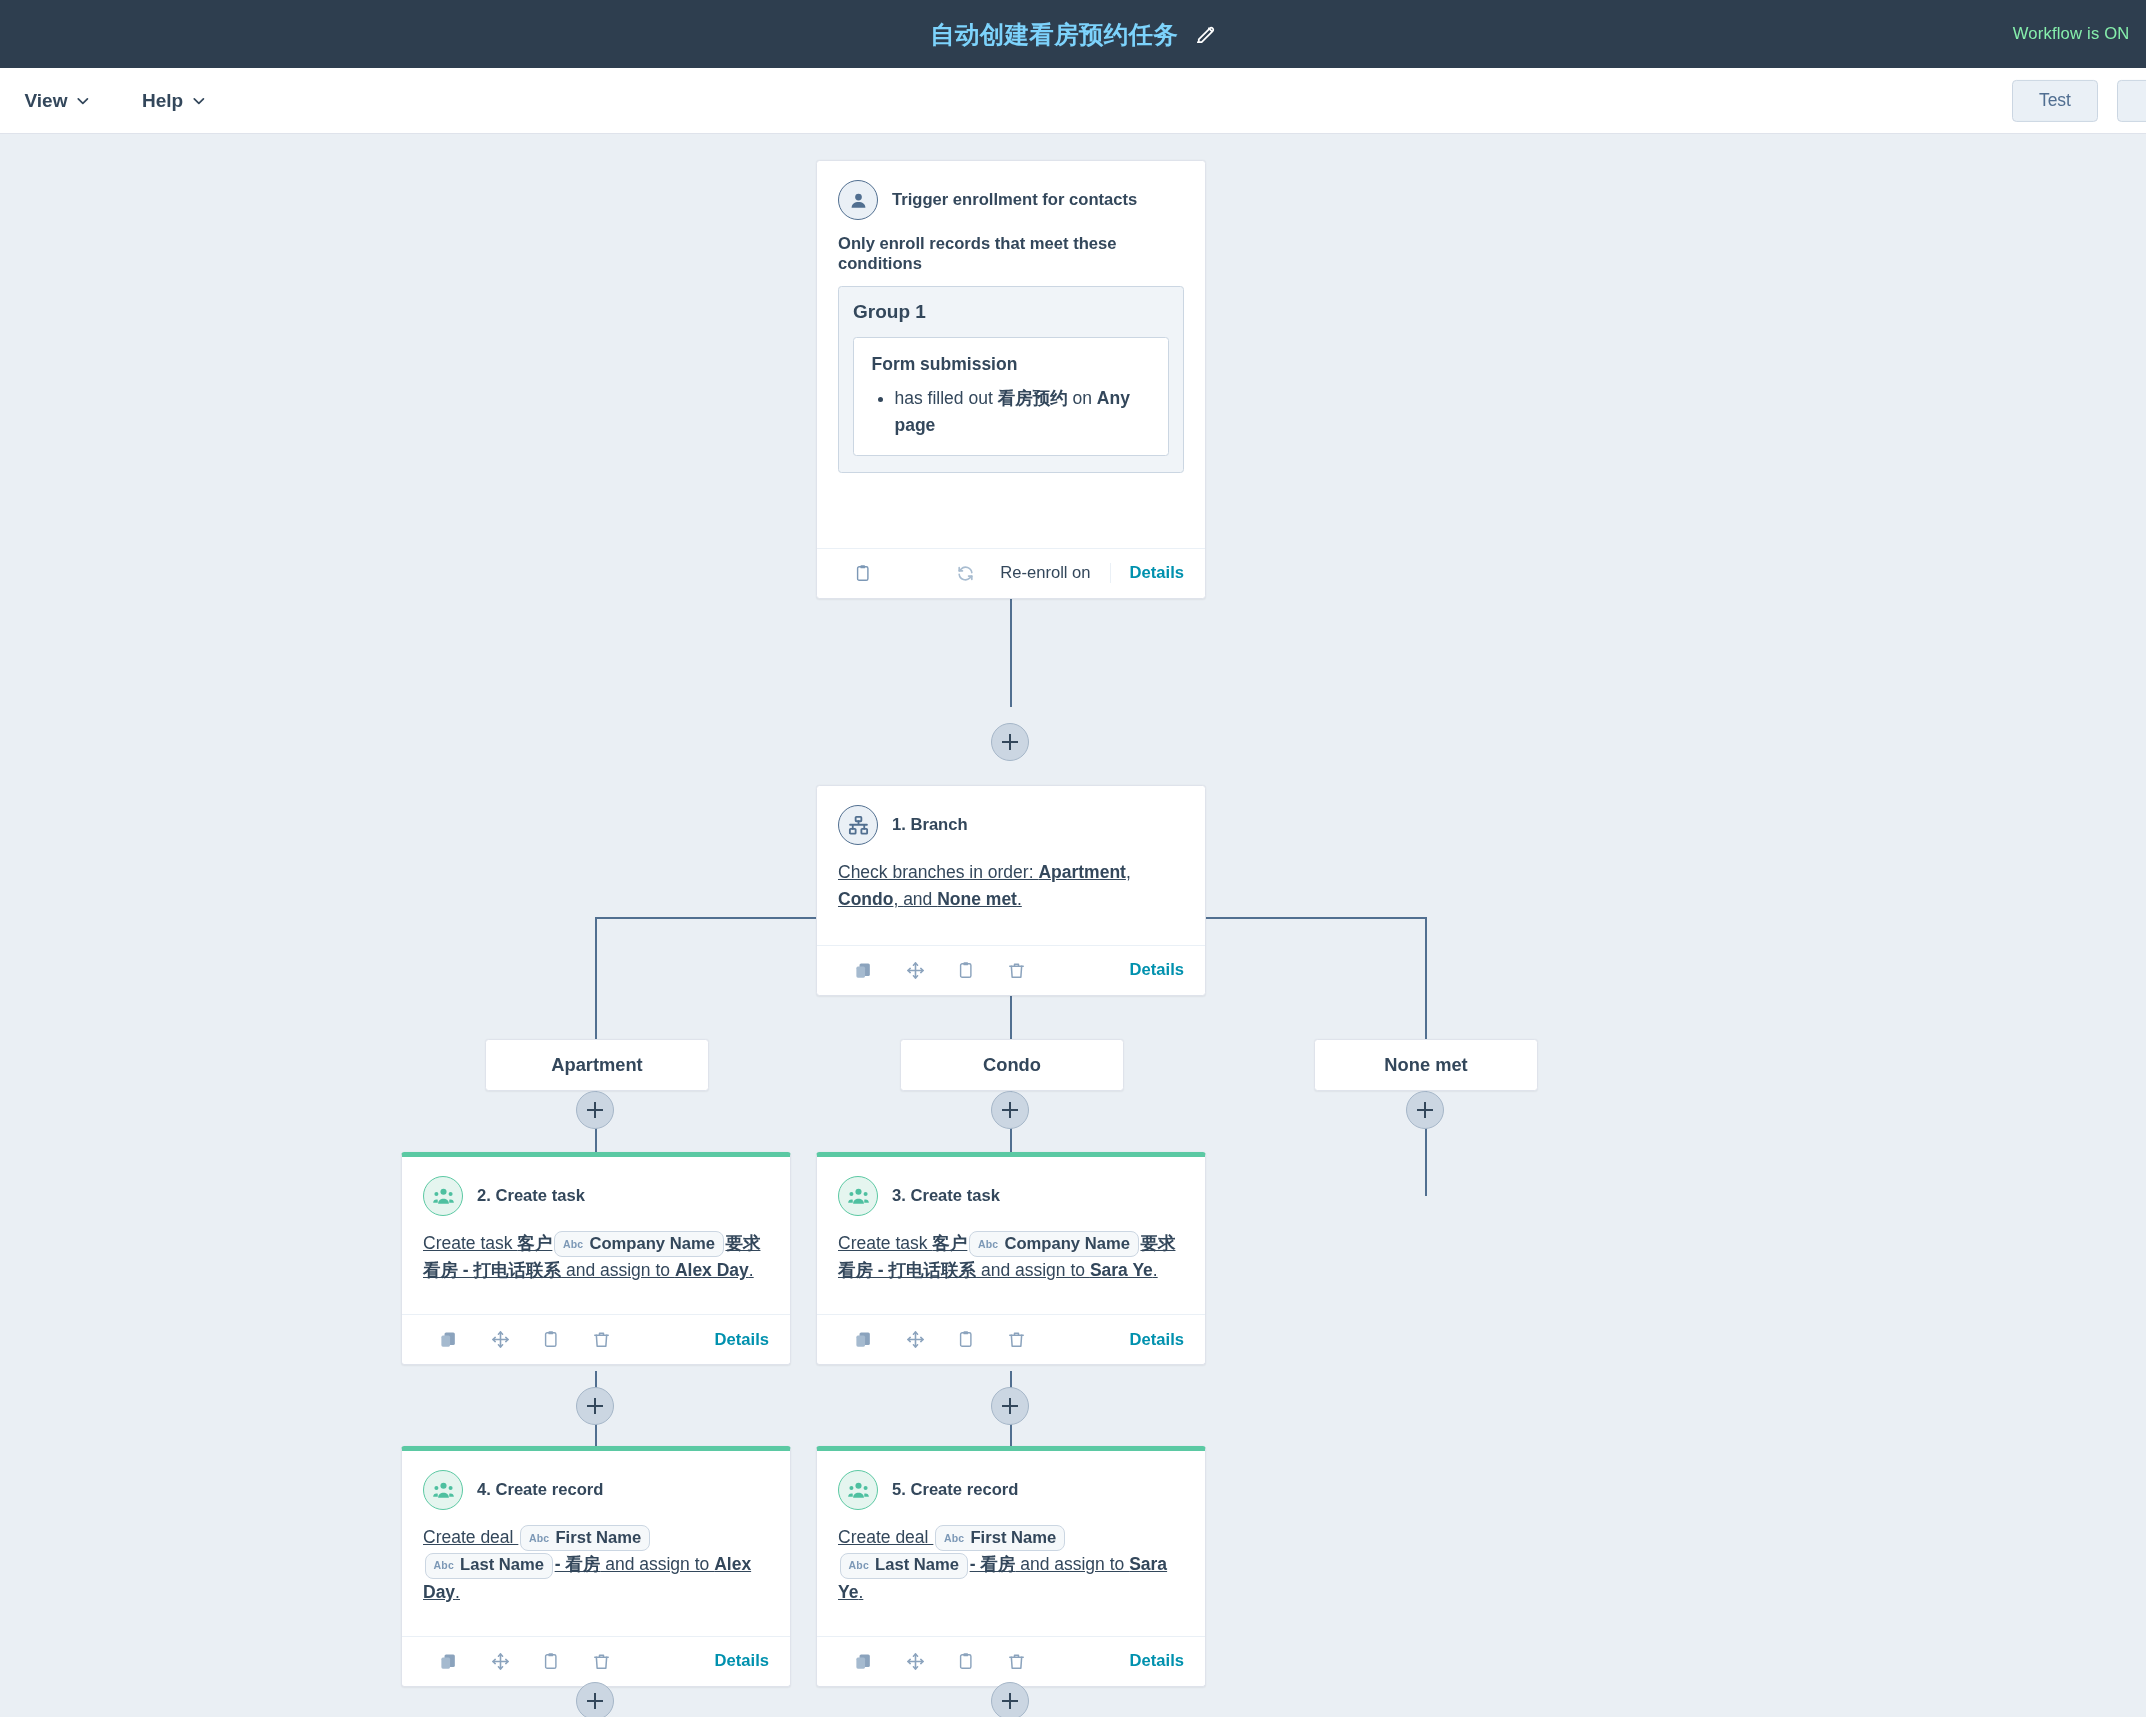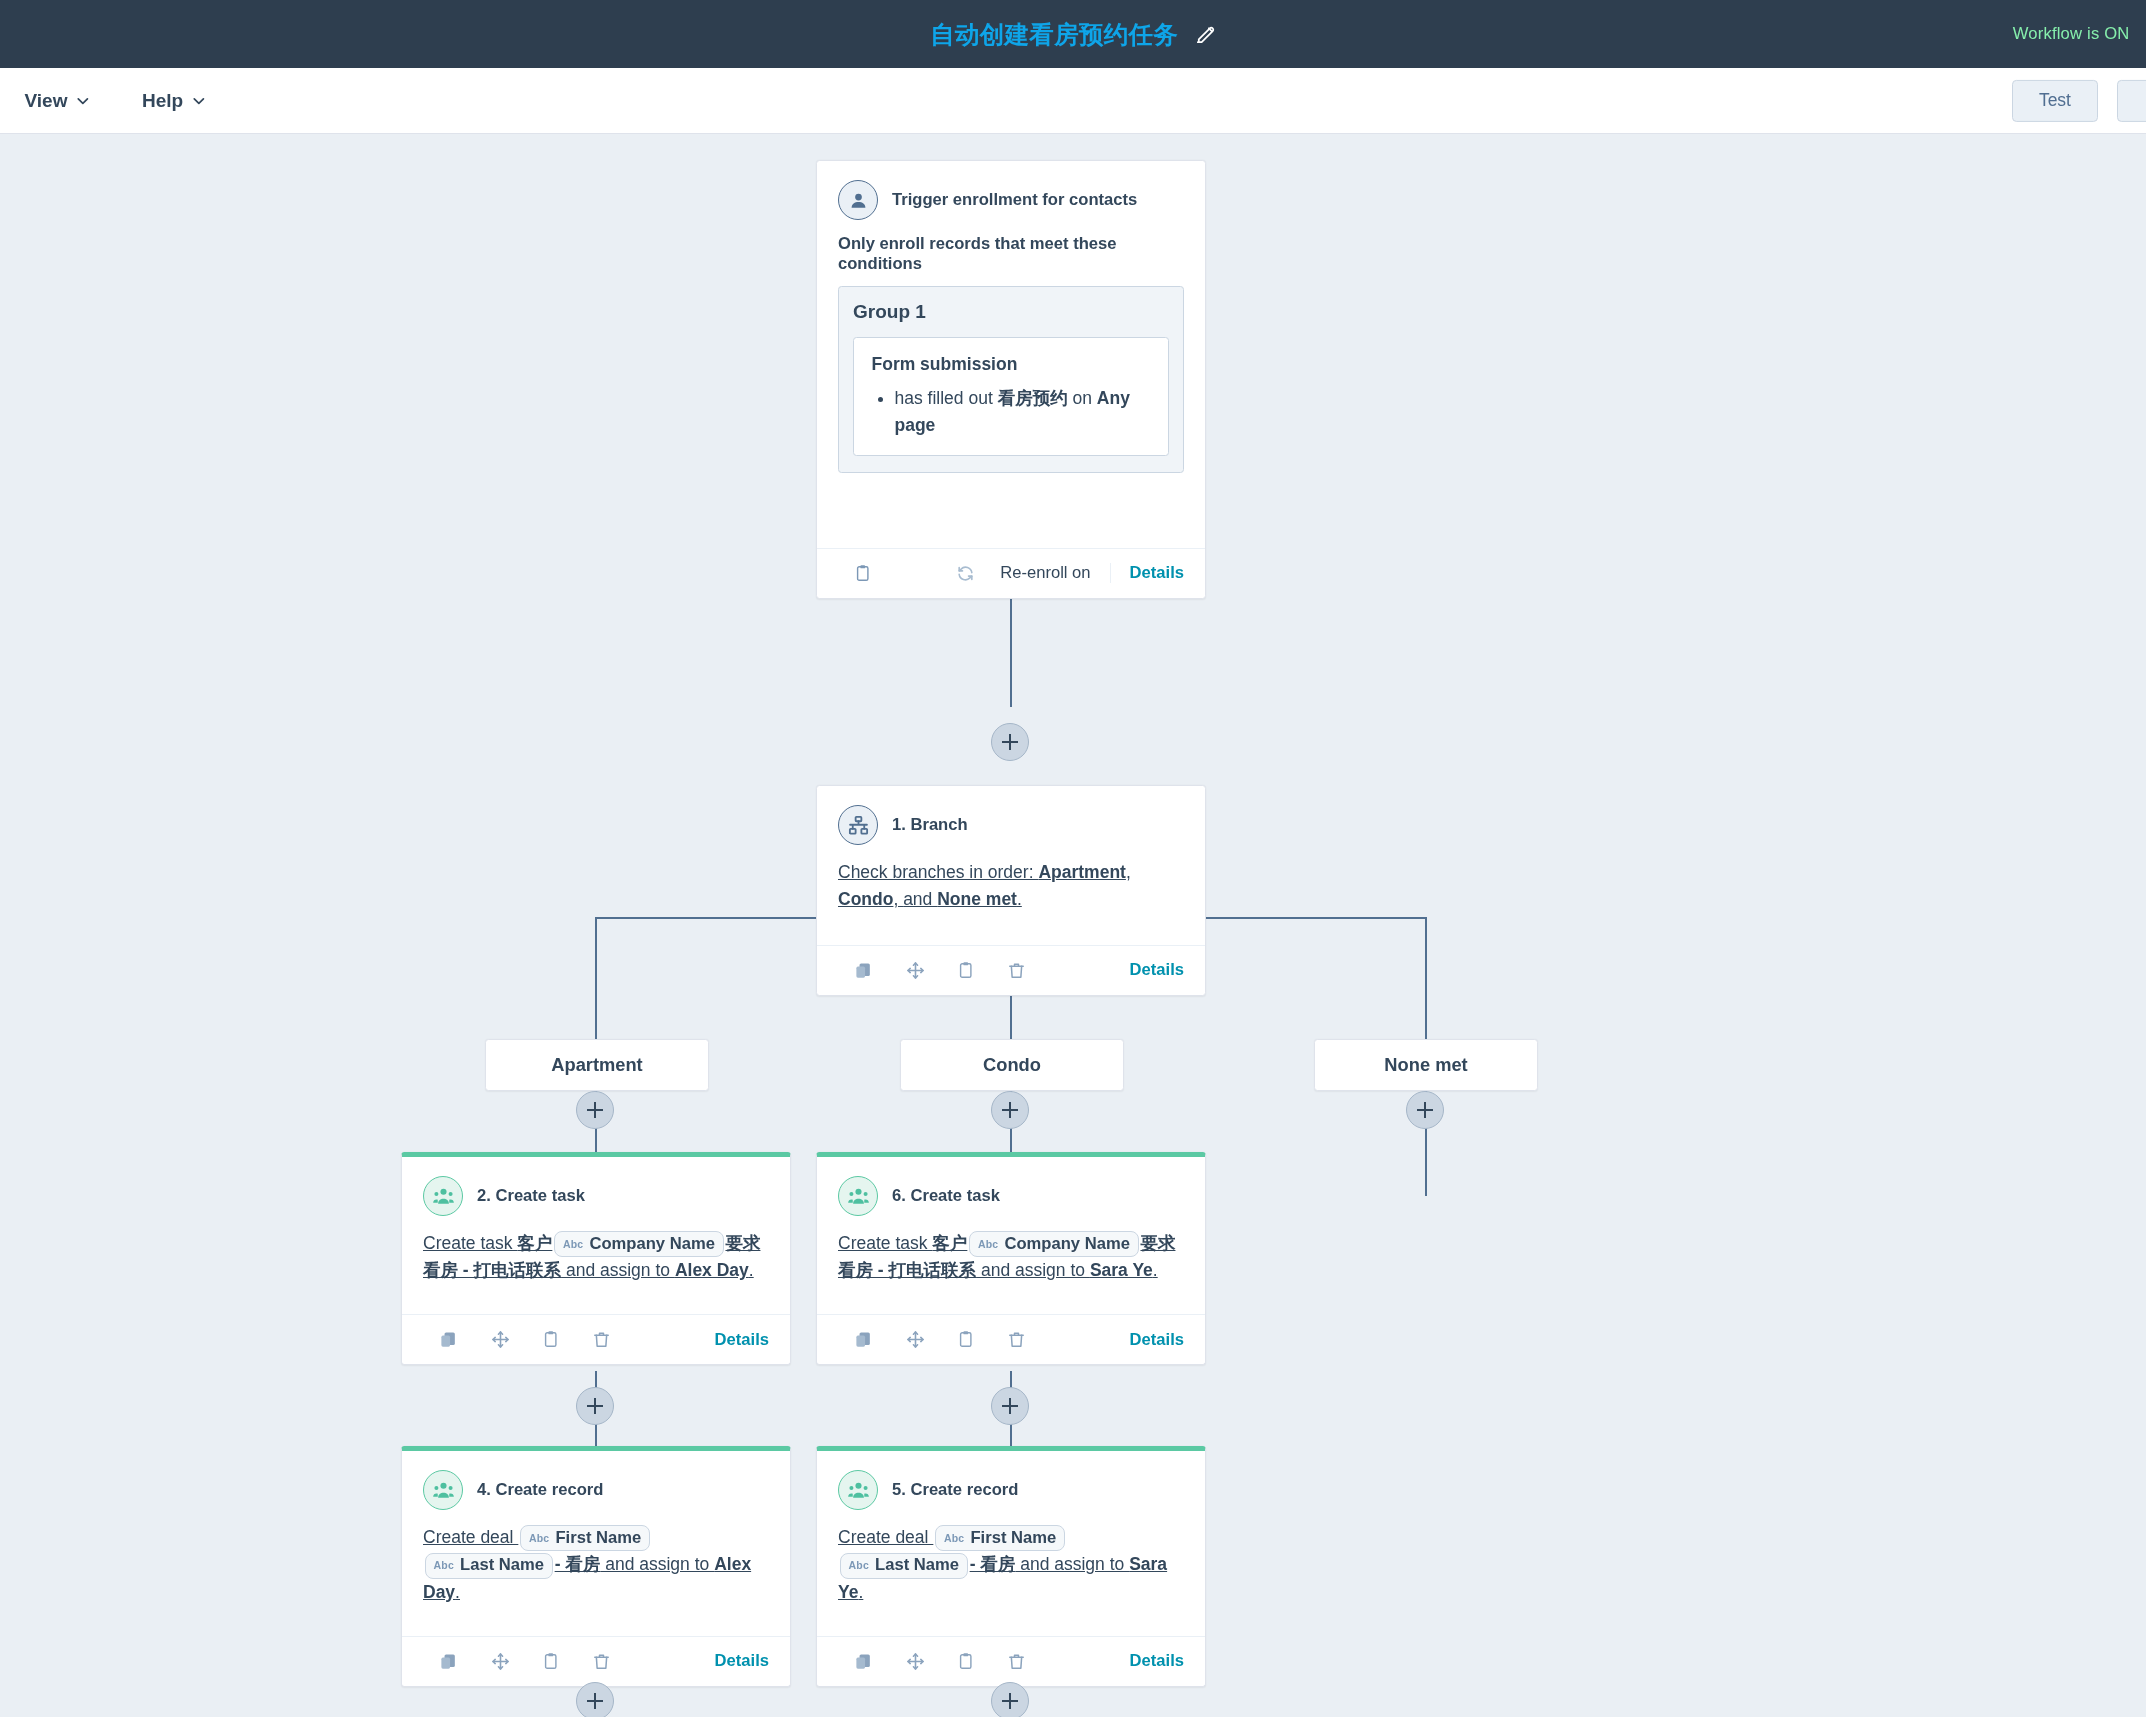--- a/index.html
+++ b/index.html
@@ -20,21 +20,21 @@
     display: flex;
     align-items: center;
     justify-content: center;
   }
   .topbar-title-wrap {
     display: flex;
     align-items: center;
     gap: 15.7px;
   }
   .topbar-title {
-    color: #0ea5e9;
+    color: #7dd3fc;
     font-size: 24.5px;
     font-weight: 700;
     letter-spacing: 0.3px;
     font-family: Liberation Serif, serif;
   }
   .pencil-icon { display: block; }
   .topbar-right {
     position: absolute;
     right: 17.5px;
     top: 50%;
@@ -525,21 +525,21 @@
         <div class="icon-circle green">
           <svg width="23" height="23" viewBox="0 0 24 24" fill="#4ec0a0">
             <circle cx="12" cy="7" r="3.2"></circle>
               <path d="M6.4 19.5c0-3.4 2.5-5.2 5.6-5.2s5.6 1.8 5.6 5.2z"></path>
             <circle cx="4.6" cy="9.3" r="2.1"></circle>
               <path d="M1.2 18.6c0-2.3 1.5-3.5 3.4-3.5.5 0 1 .1 1.4.2v3.3z"></path>
             <circle cx="19.4" cy="9.3" r="2.1"></circle>
               <path d="M22.8 18.6c0-2.3-1.5-3.5-3.4-3.5-.5 0-1 .1-1.4.2v3.3z"></path>
           </svg>
         </div>
-        <div class="card-head-title">6. Create task</div>
+        <div class="card-head-title">3. Create task</div>
       </div>
       <div class="card-text"><span>Create task </span><b>客户</b><span class="token">
             <span class="abc">Abc</span>
             <span class="tok-label">Company Name</span>
           </span><b>要求看房 - 打电话联系</b><span> and assign to </span><b>Sara Ye</b><span>.</span></div>
       <div style="height:21px"></div>
     </div>
     <div class="card-footer">
       <div class="footer-icons">
         <span style="cursor:pointer">

